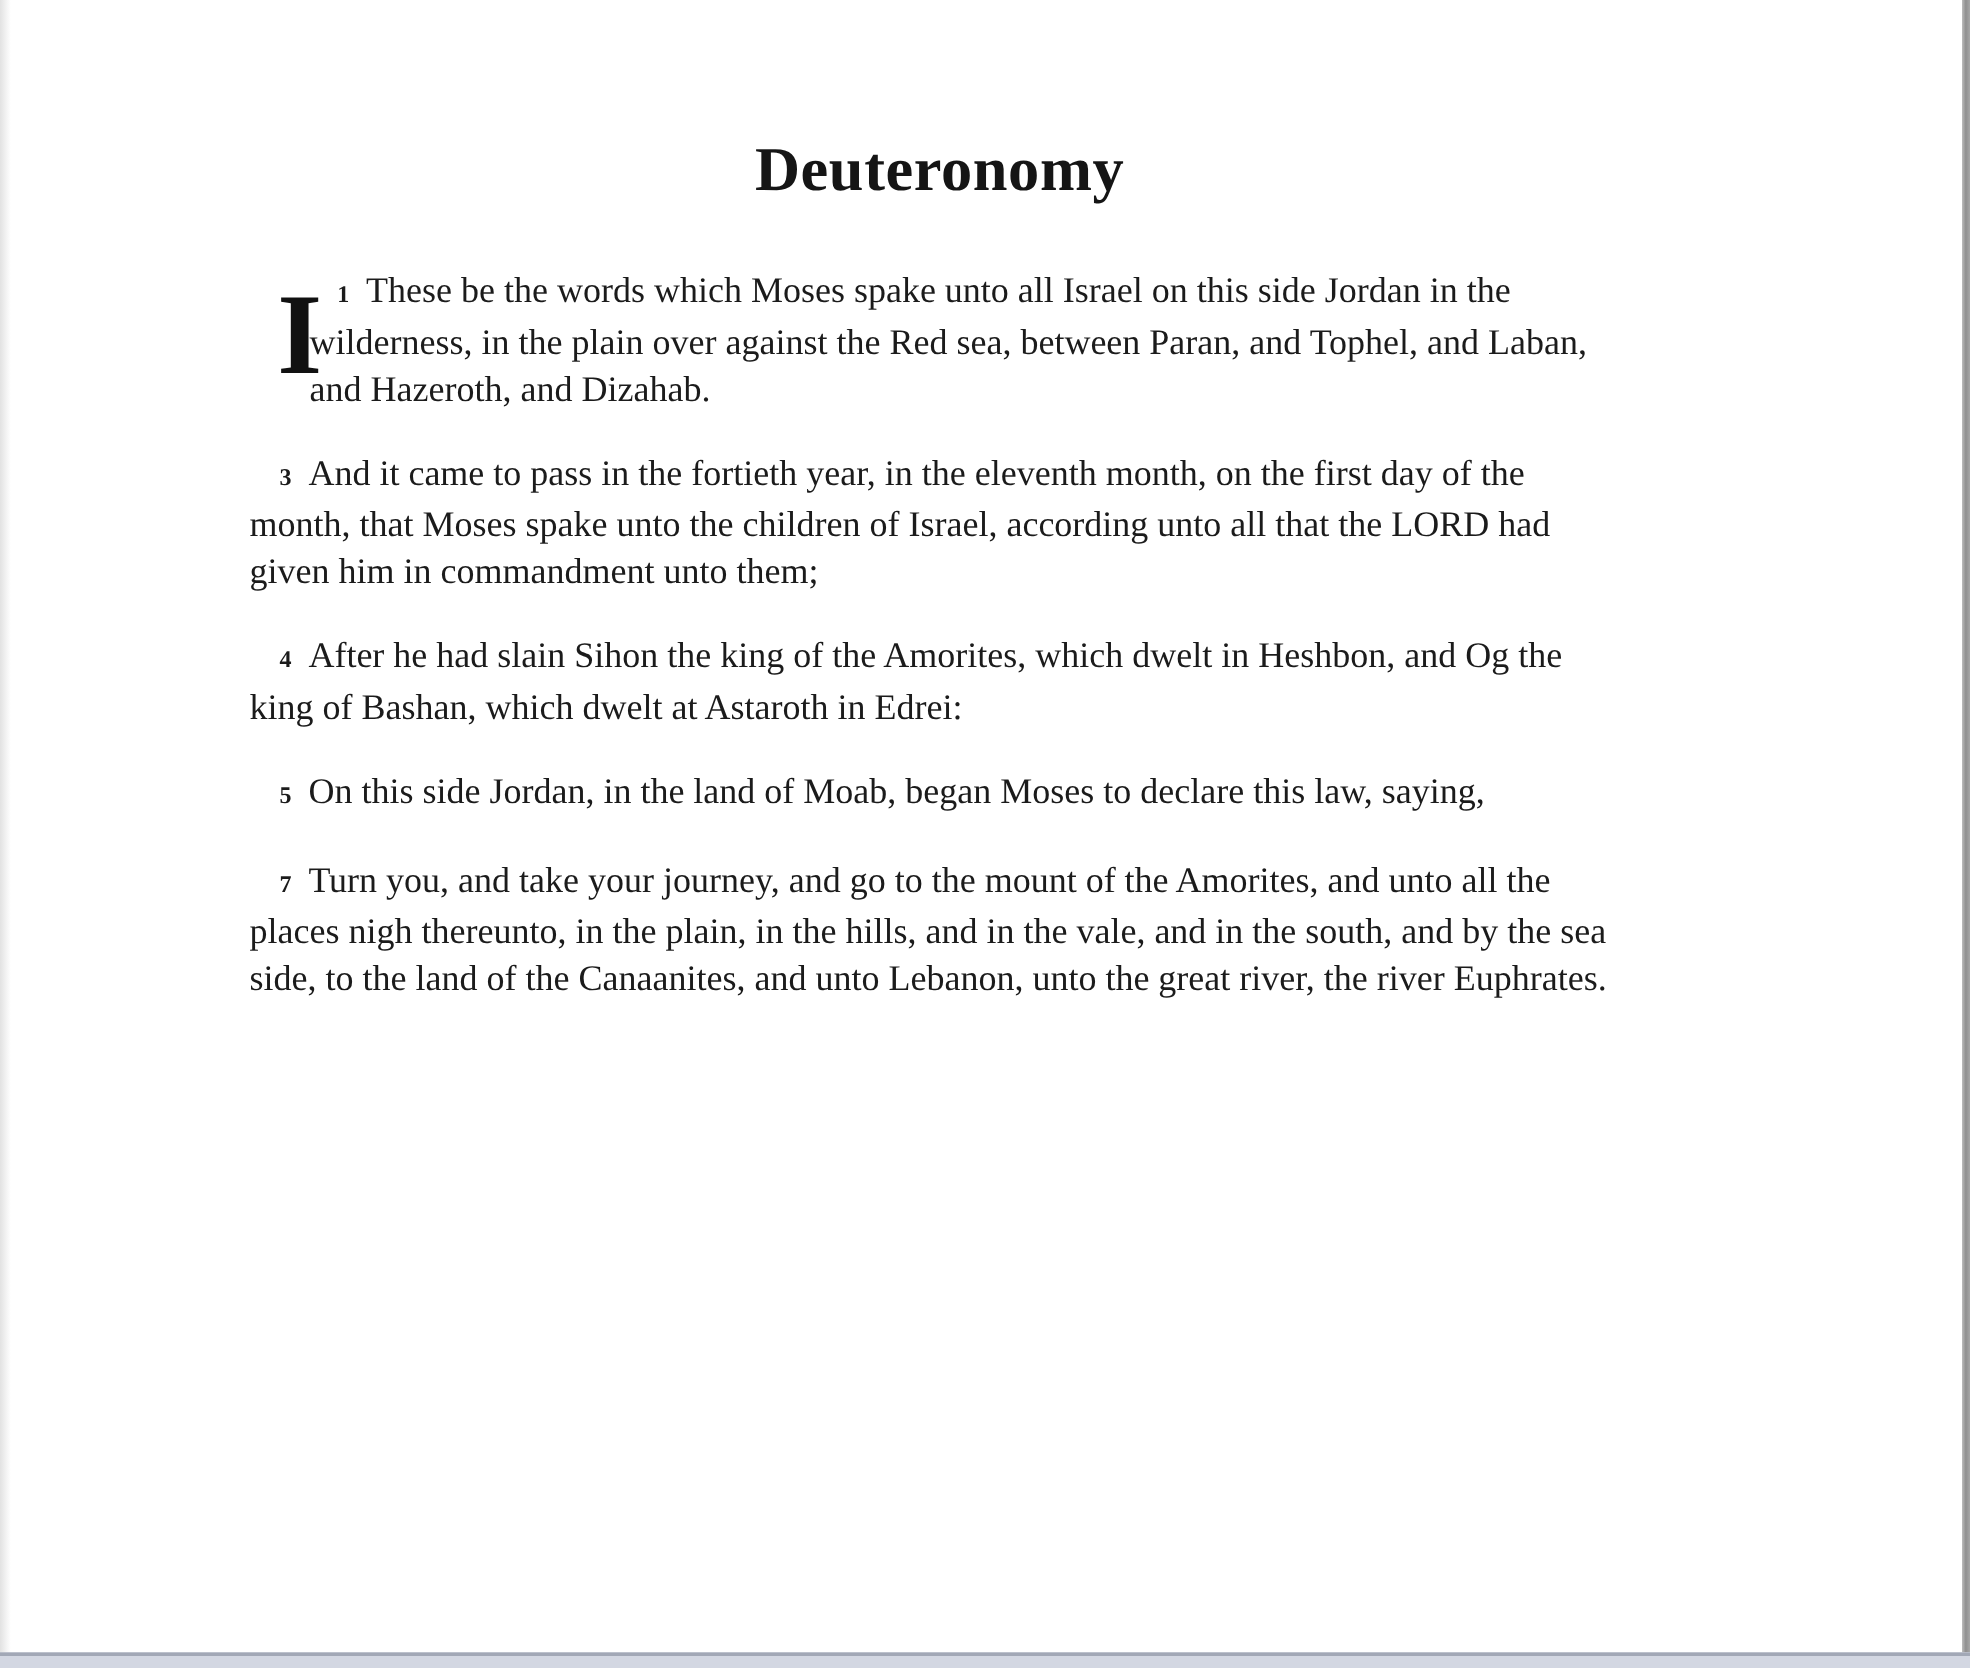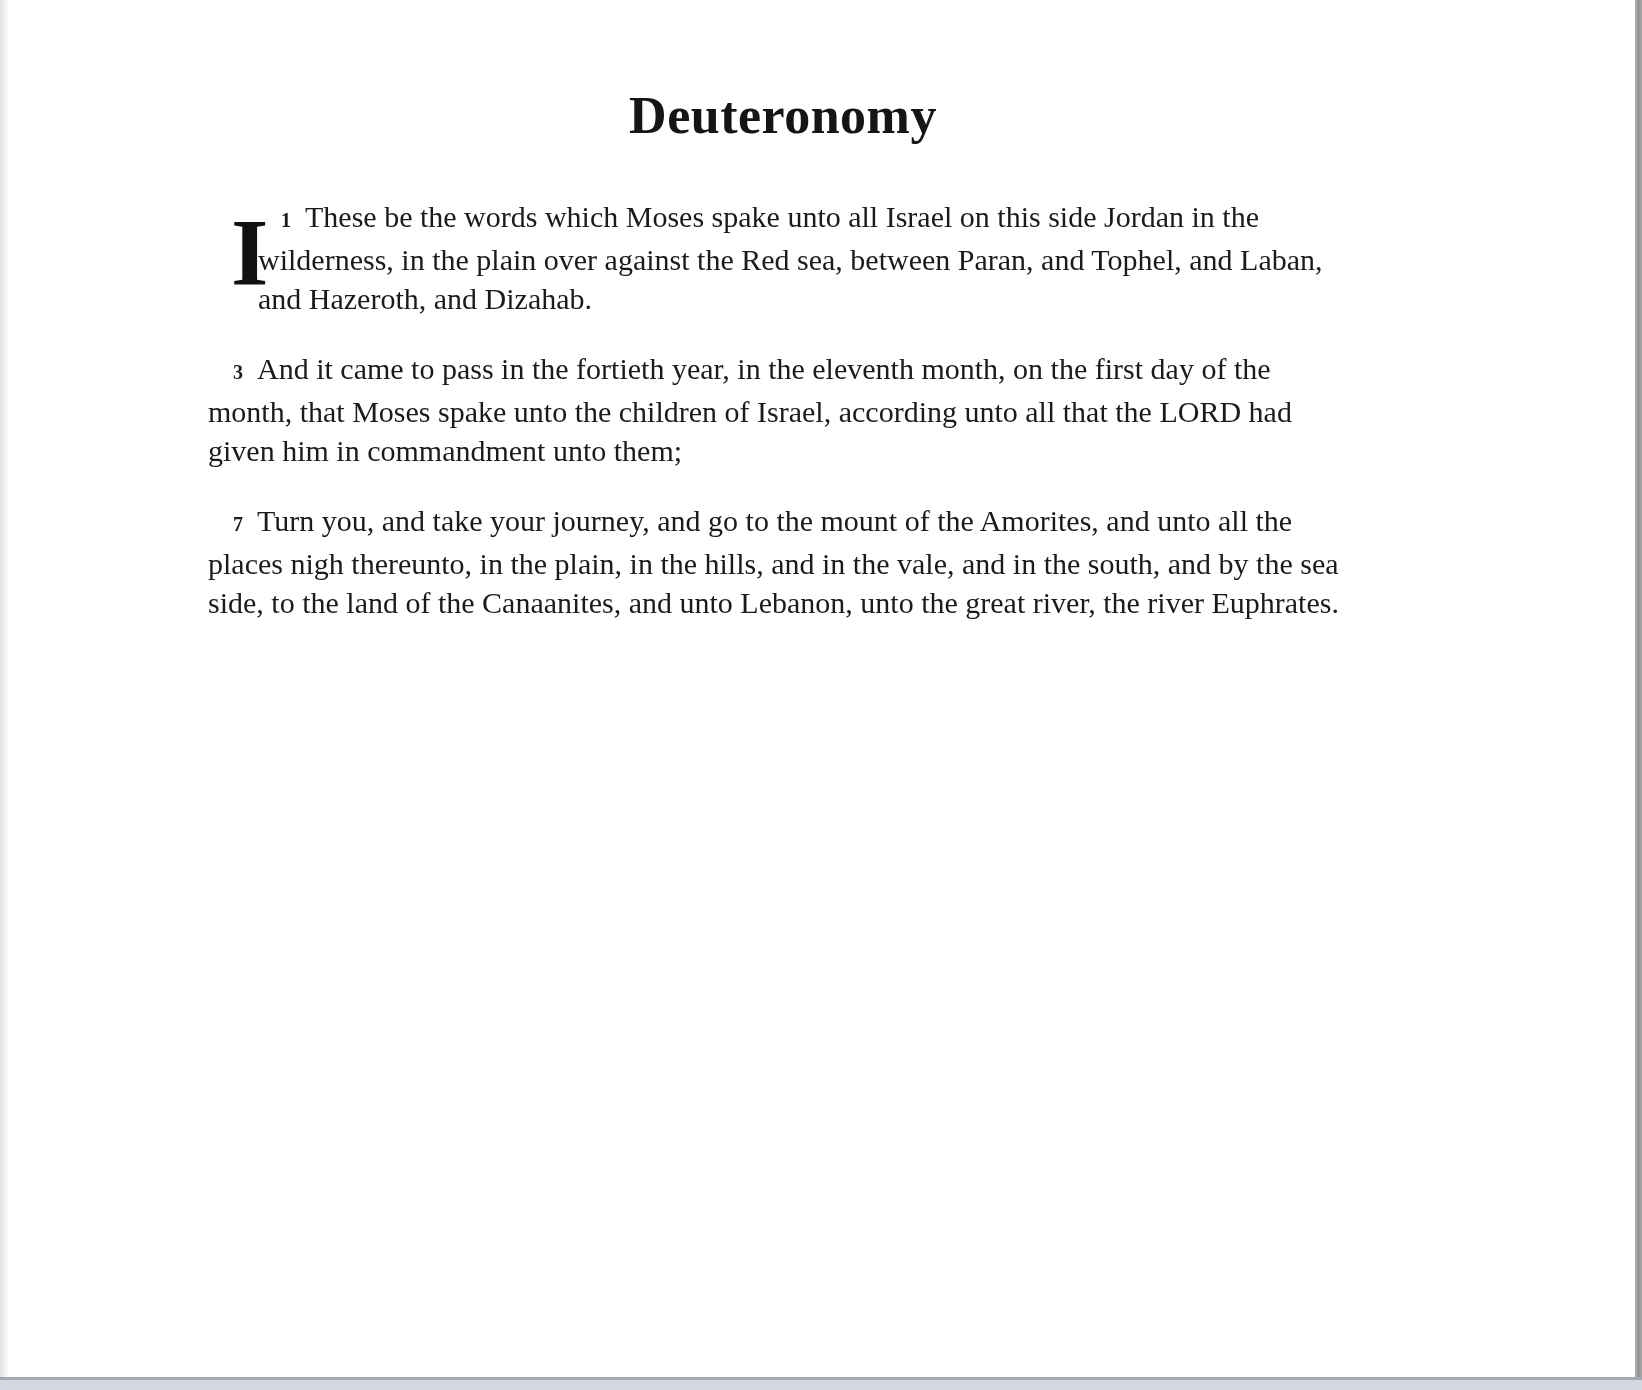--- a/index.html
+++ b/index.html
@@ -30,21 +30,21 @@
     height: 13px;
     background: #d3d7e2;
     border-top: 3px solid #a2a8b6;
   }
   .content {
     position: absolute;
     left: 208px; top: 0;
     width: 1150px;
   }
   h1.book-title {
-    margin-top: 86px;
+    margin-top: 112px;
     margin-bottom: 52px;
     text-align: center;
     font-size: 52px;
     font-weight: bold;
     letter-spacing: 0.5px;
     color: #151515;
   }
   p.verse {
     font-size: 30px;
     line-height: 39px;
@@ -87,21 +87,27 @@
 
     <p class="verse verse-first">
       <span class="drop-cap">I</span><span class="verse-num">1</span><span>These be the words which Moses spake unto all Israel on this side Jordan in the wilderness, in the plain over against the Red sea, between Paran, and Tophel, and Laban, and Hazeroth, and Dizahab.</span>
     </p>
 
 
     <p class="verse">
       <span class="verse-num">3</span><span>And it came to pass in the fortieth year, in the eleventh month, on the first day of the month, that Moses spake unto the children of Israel, according unto all that the LORD had given him in commandment unto them;</span>
     </p>
 
+    <p class="verse">
+      <span class="verse-num">4</span><span>After he had slain Sihon the king of the Amorites, which dwelt in Heshbon, and Og the king of Bashan, which dwelt at Astaroth in Edrei:</span>
+    </p>
 
+    <p class="verse">
+      <span class="verse-num">5</span><span>On this side Jordan, in the land of Moab, began Moses to declare this law, saying,</span>
+    </p>
 
 
     <p class="verse">
       <span class="verse-num">7</span><span>Turn you, and take your journey, and go to the mount of the Amorites, and unto all the places nigh thereunto, in the plain, in the hills, and in the vale, and in the south, and by the sea side, to the land of the Canaanites, and unto Lebanon, unto the great river, the river Euphrates.</span>
     </p>
 
 
   </div>
 
   <div class="right-scrollbar"></div>

